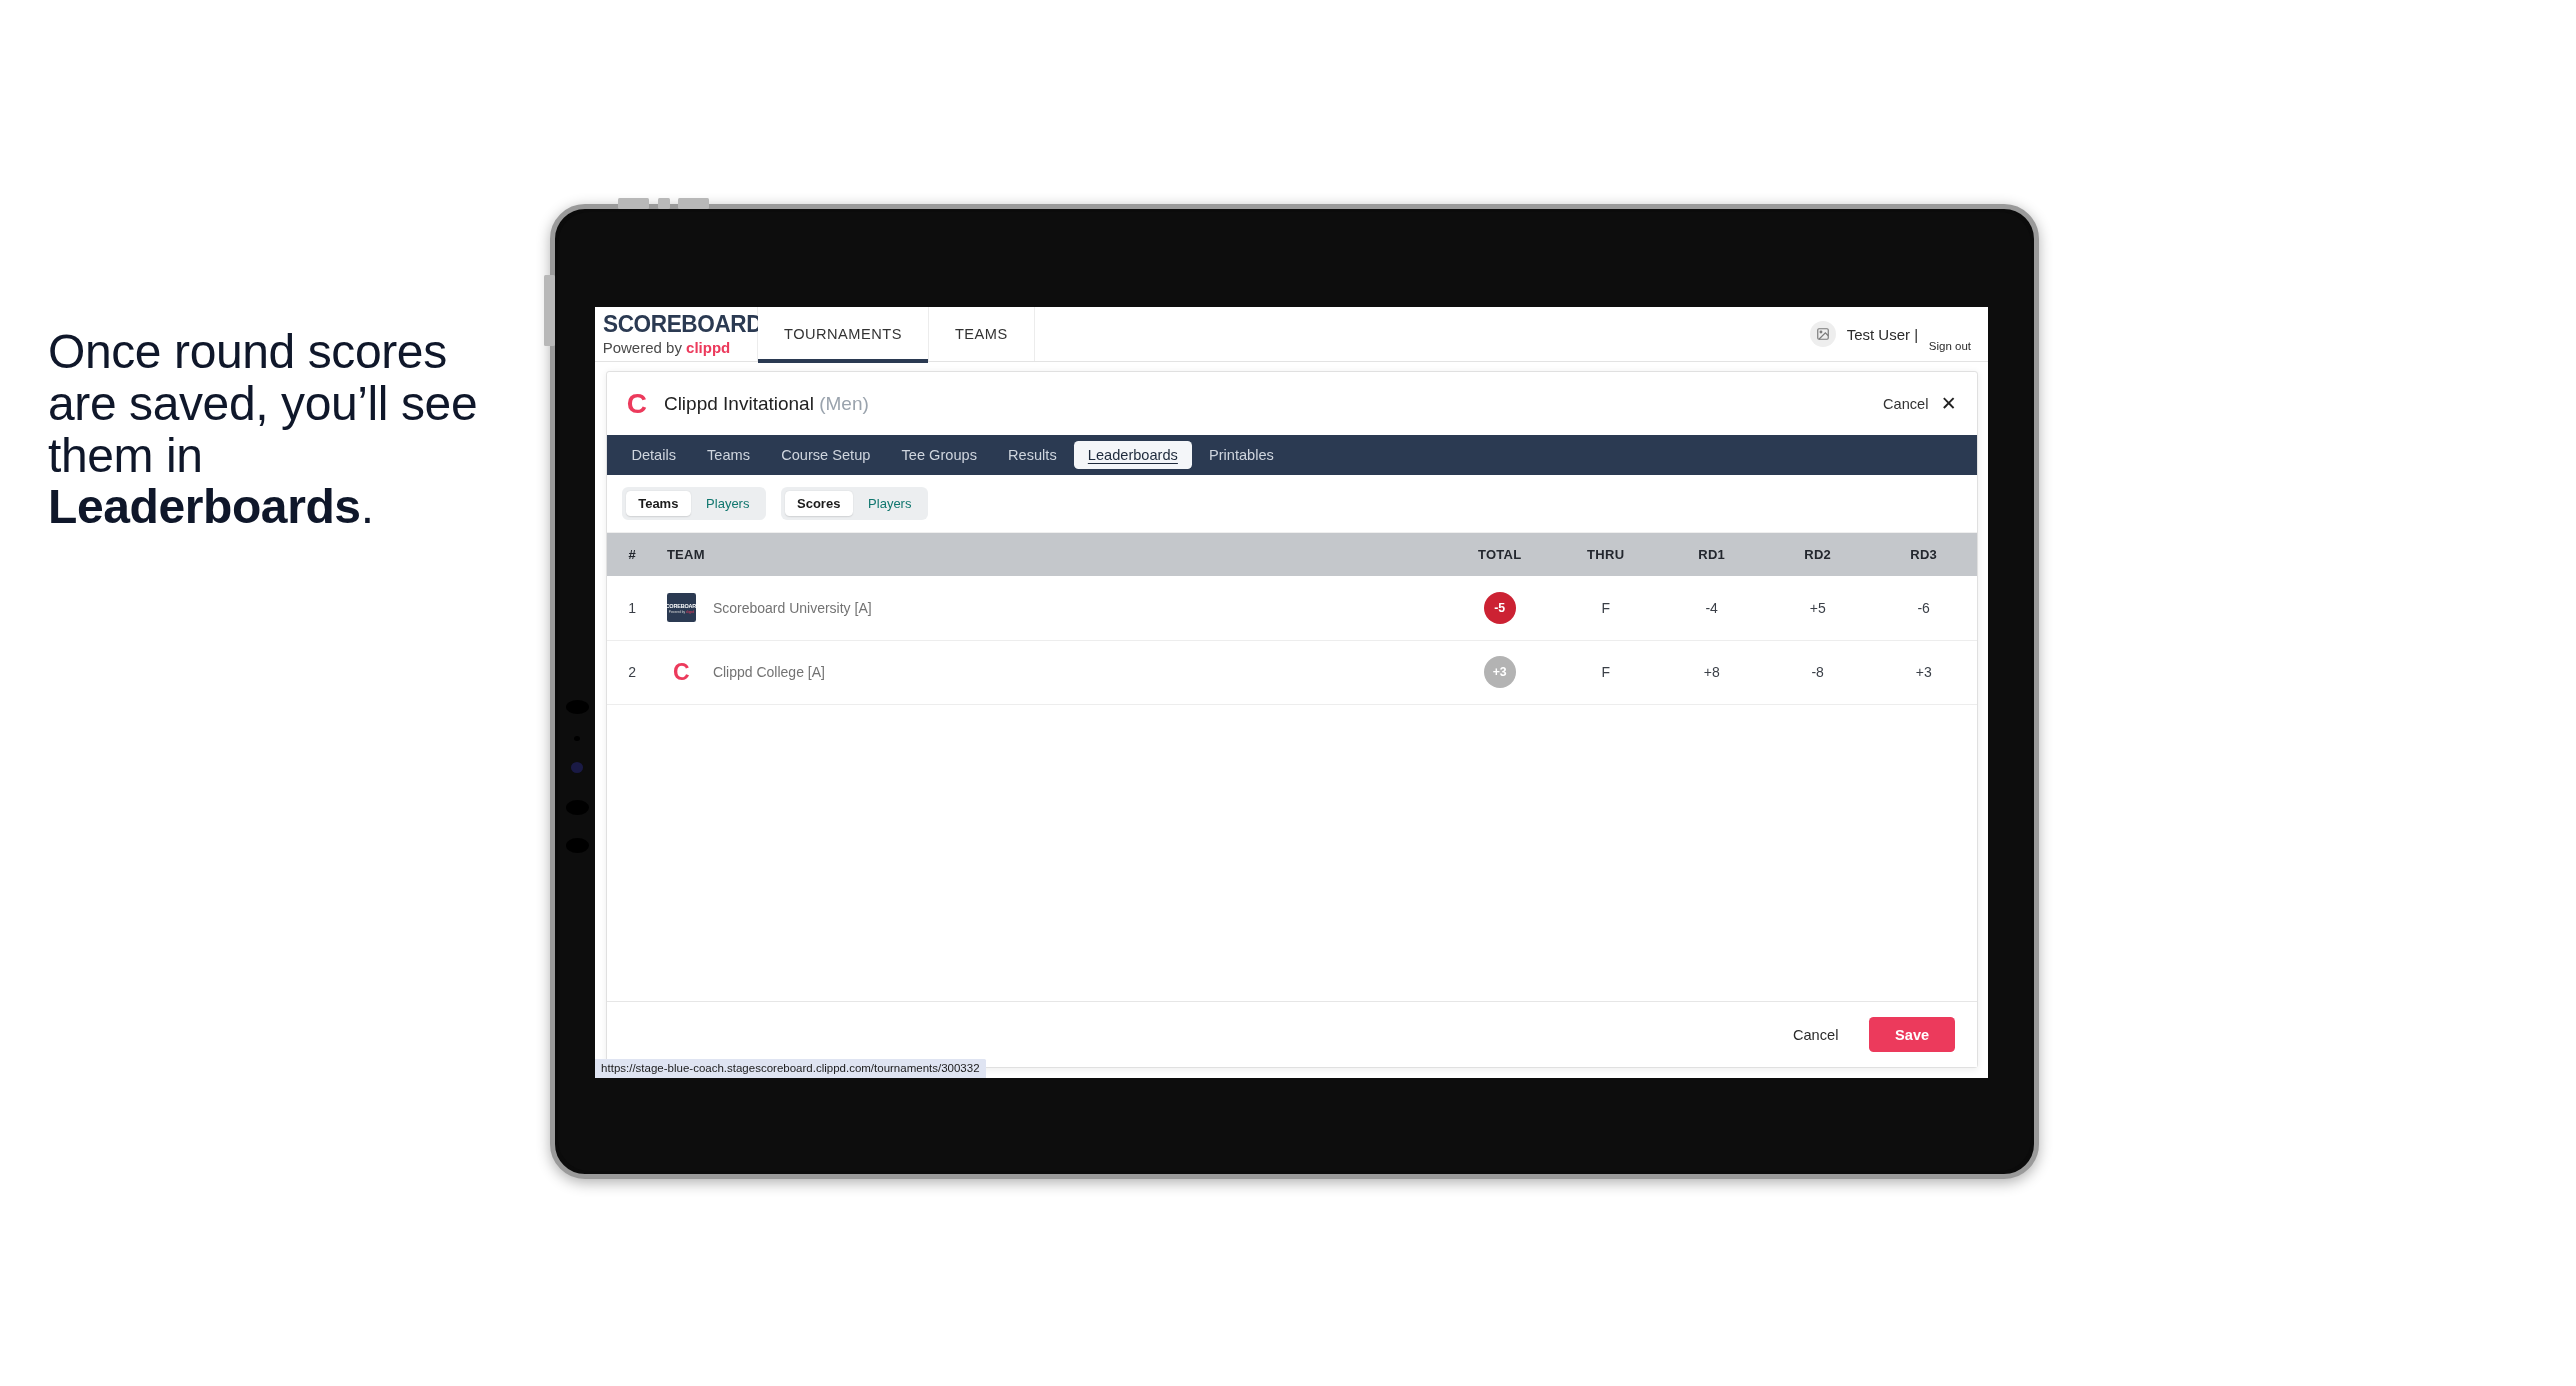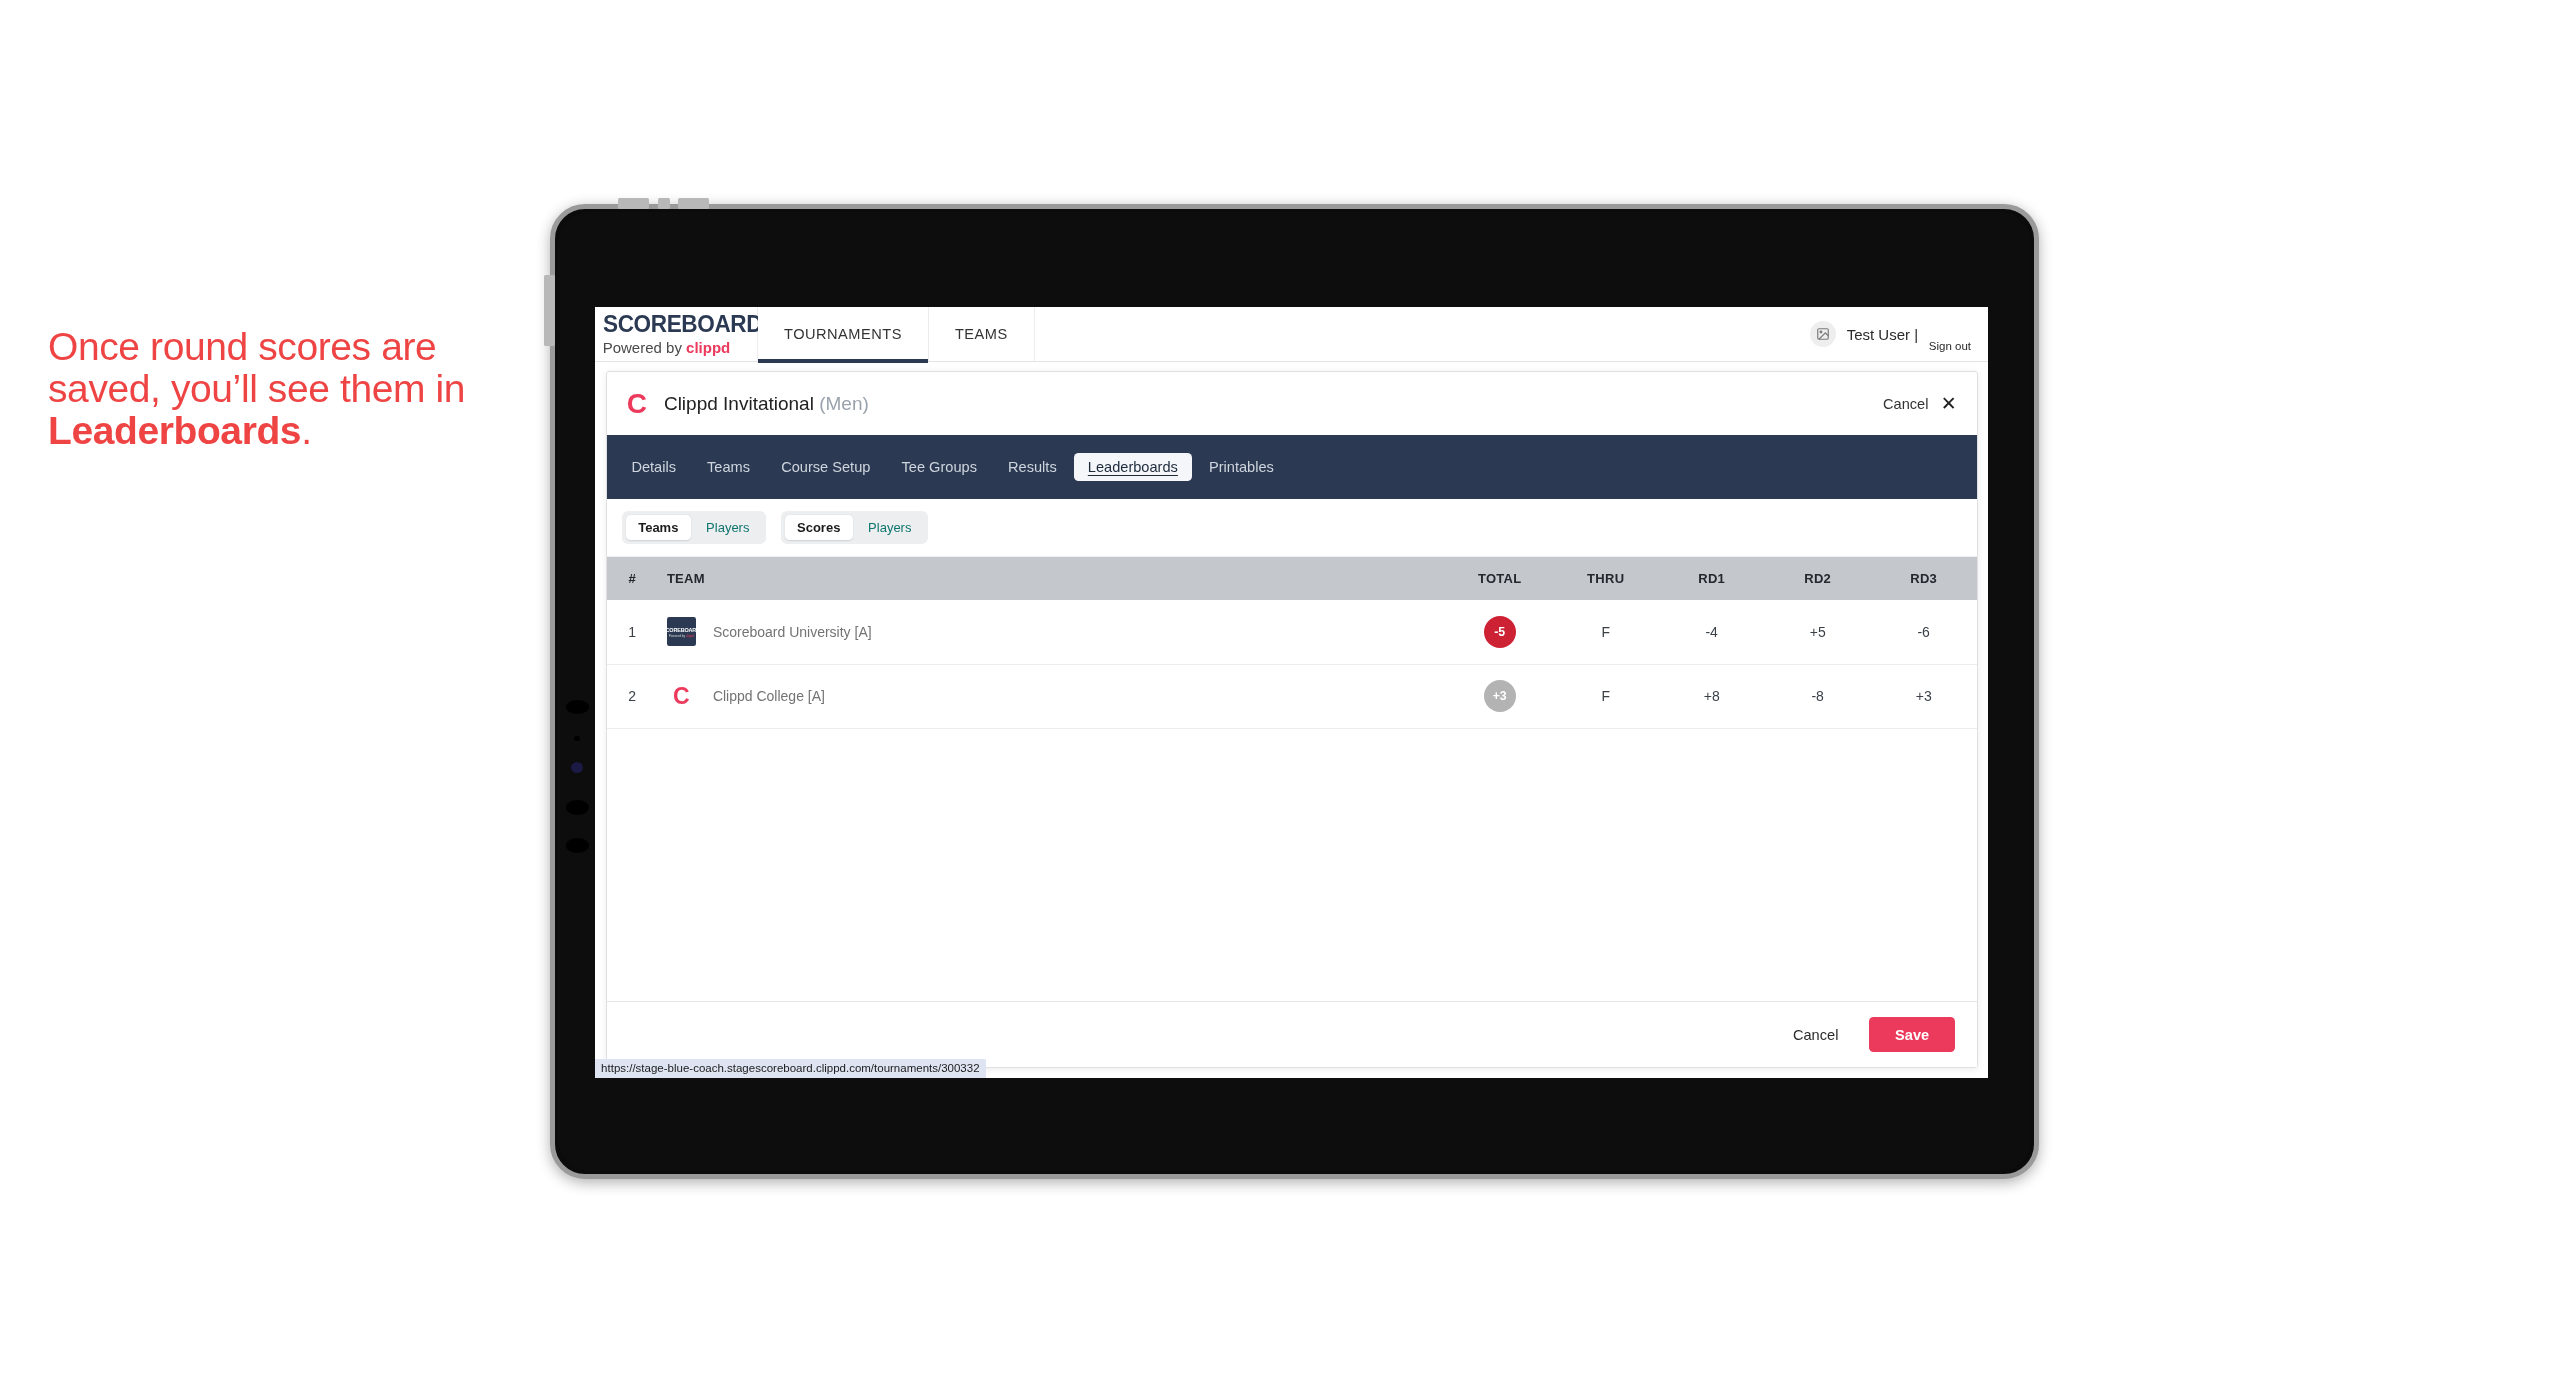--- a/index.html
+++ b/index.html
@@ -9,23 +9,23 @@
     font-family: "Liberation Sans", sans-serif;
     overflow: hidden;
   }
   .stage { position: relative; width: 2576px; height: 1386px; background: #fff; }
 
   
   .caption {
     position: absolute;
     left: 48px; top: 326px;
     width: 468px;
-    font-size: 39px;
+    font-size: 48px;
     line-height: 1.08;
-    color: #ef4444;
+    color: #0f172a;
     letter-spacing: -0.4px;
   }
   .caption .bold { font-weight: 700; }
 
   
   .tablet {
     position: absolute;
     left: 550px; top: 204px;
     width: 1489px; height: 975px;
     background: #0b0b0b;
@@ -129,21 +129,21 @@
   }
   .modal-title { font-size: 19px; color: #222; }
   .modal-title .muted { color: #9aa3ad; }
   .head-spacer { flex: 1; }
   .cancel-x { display: flex; align-items: center; gap: 12.3px; cursor: pointer; }
   .cancel-x .lbl { font-size: 14.6px; color: #333; }
   .cancel-x .x { font-size: 19px; color: #222; line-height: 1; }
 
   
   .subnav {
-    height: 64px; background: #2b3a52;
+    height: 40px; background: #2b3a52;
     display: flex; align-items: center; padding: 0 10.7px; gap: 3.1px;
   }
   .subnav-item {
     font-size: 14.6px; color: #cfd5de; padding: 6.1px 14px;
     border-radius: 4.6px; cursor: pointer; white-space: nowrap;
   }
   .subnav-item.active {
     background: #f4f6f9; color: #1e2a3c; text-decoration: underline;
     text-underline-offset: 3.1px;
   }

